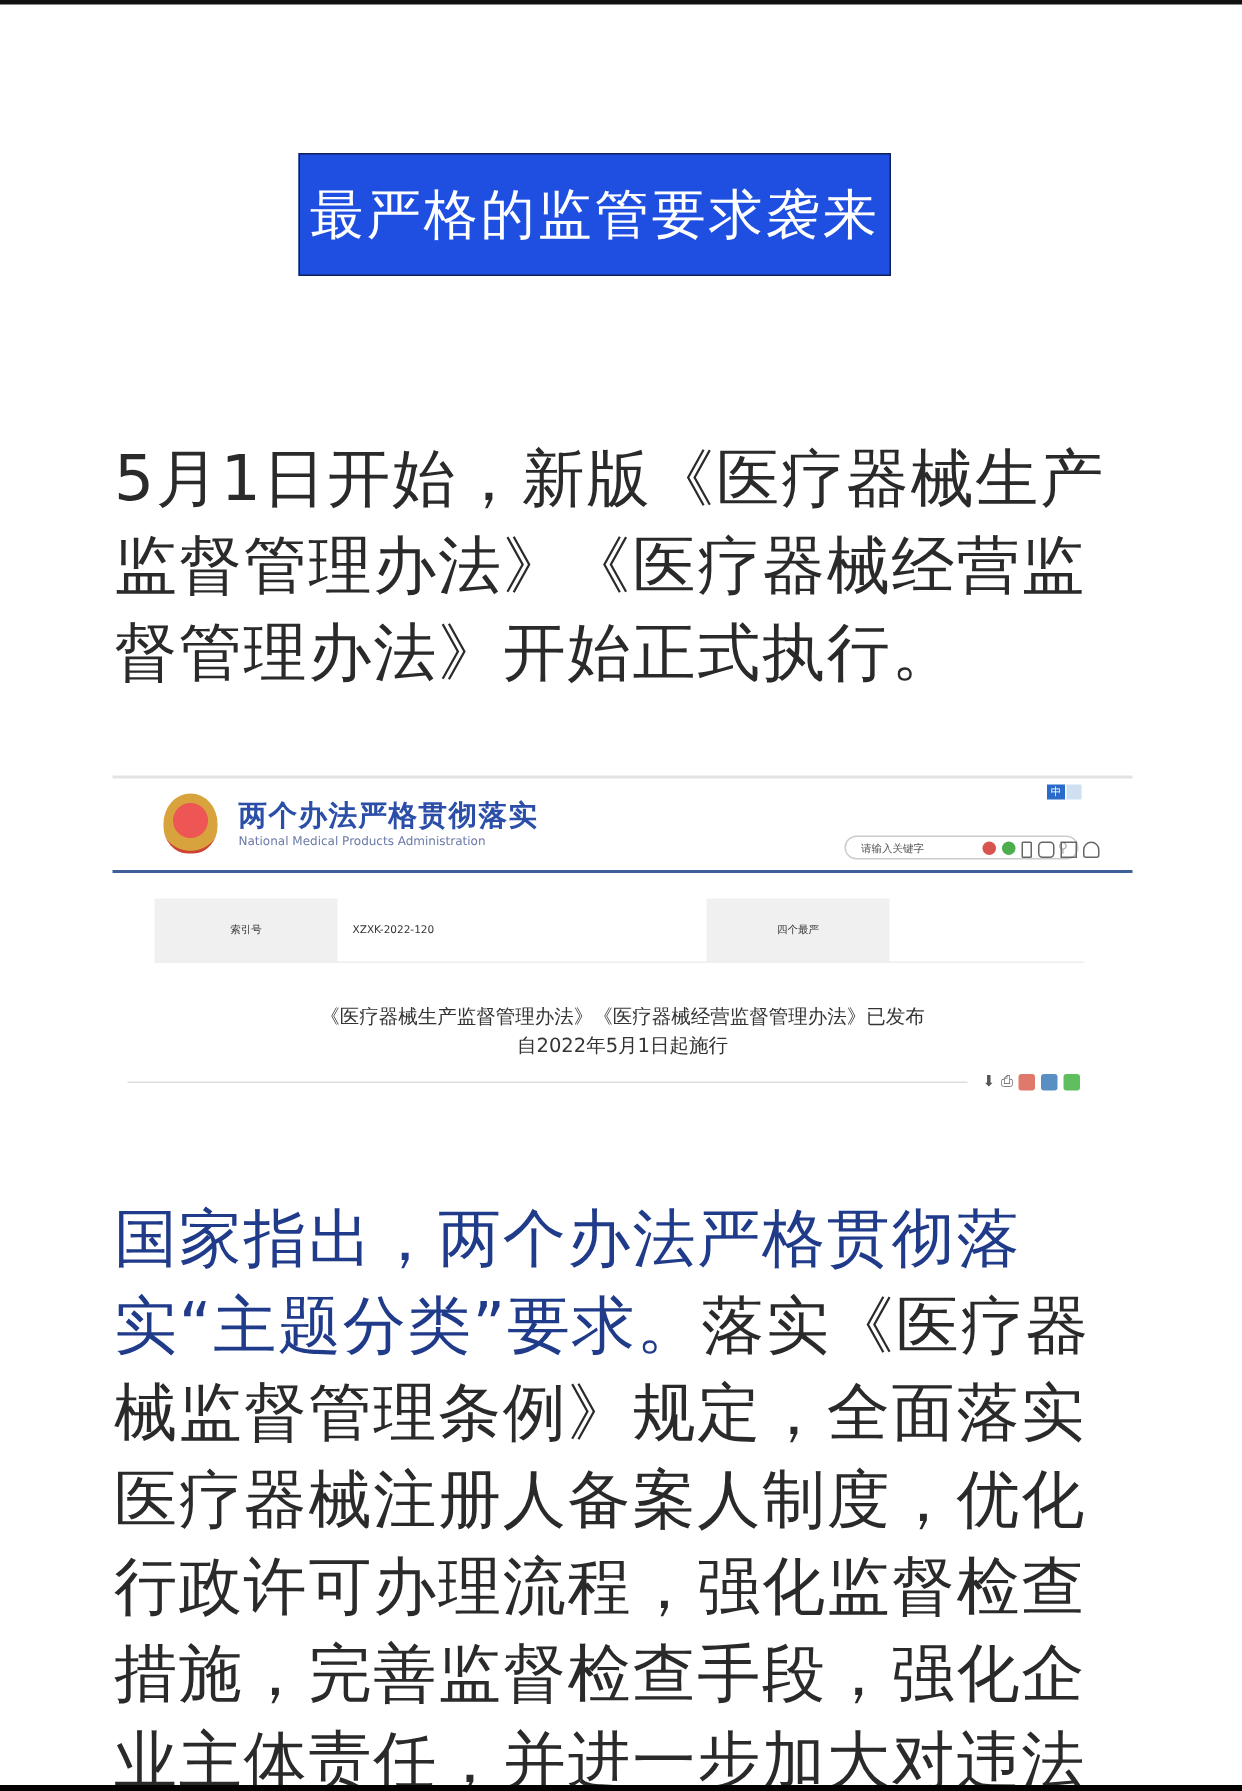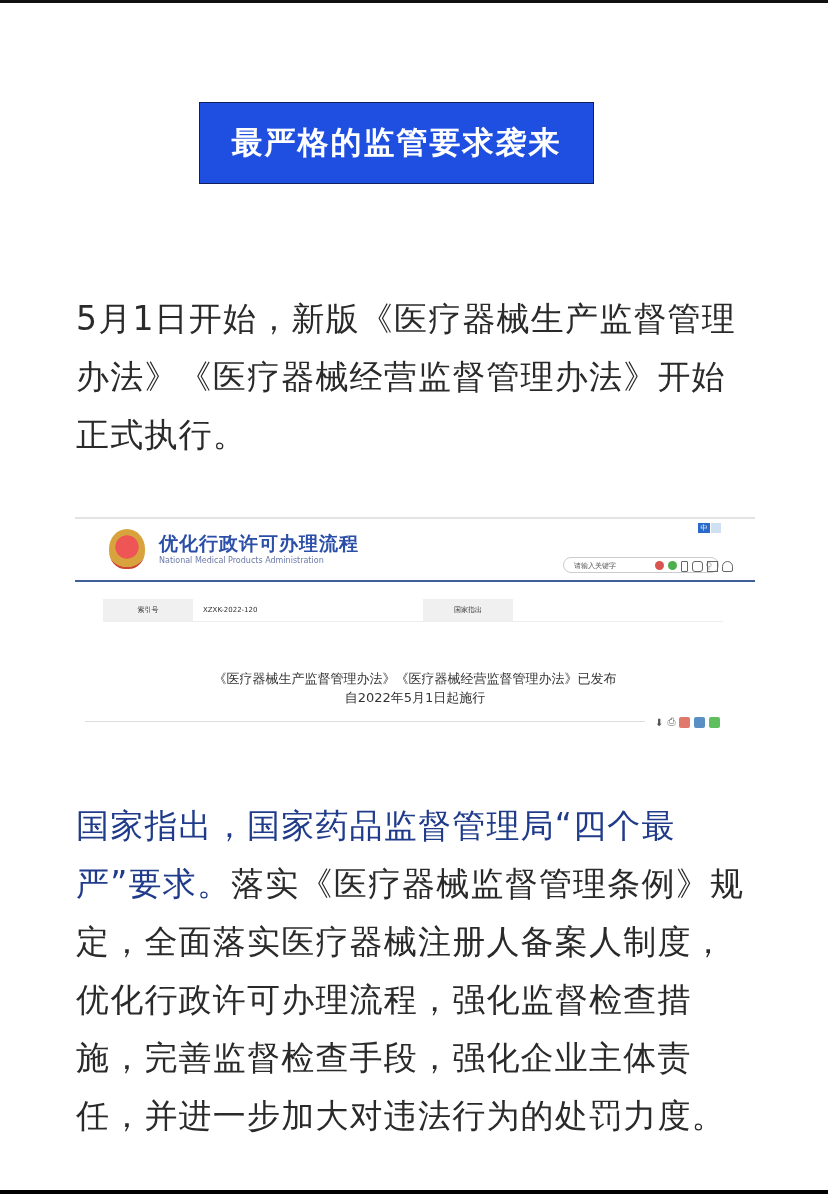--- a/index.html
+++ b/index.html
@@ -1,38 +1,38 @@
 <!DOCTYPE html>
 <html><head>
 <meta charset="utf-8">
 <style>
   html, body { margin:0; padding:0; }
   body { width:828px; height:1194px; background:#fff; position:relative; overflow:hidden; font-family:"DejaVu Sans", sans-serif; color:#222; }
   .top-bar { position:absolute; left:0; top:0; width:828px; height:3px; background:#111; }
   .bottom-bar { position:absolute; left:0; top:1190px; width:828px; height:4px; background:#000; }
   .headline-box { position:absolute; left:199px; top:102px; width:395px; height:82px; background:#1f4fe0; border:1.5px solid #10205a; box-sizing:border-box; display:flex; align-items:center; justify-content:center; }
-  .headline-text { color:#fff; font-size:31px; font-weight:bold; letter-spacing:2px; }
-  .para { position:absolute; left:76px; width:680px; font-size:33px; line-height:58px; letter-spacing:1.2px; color:#2a2a2a; }
+  .headline-text { color:#fff; font-size:36px; font-weight:normal; letter-spacing:2px; }
+  .para { position:absolute; left:76px; width:680px; font-size:42px; line-height:58px; letter-spacing:1.2px; color:#2a2a2a; }
   .p1 { top:290px; }
   .p2 { top:797px; }
   .blue { color:#1f3b8a; }
   .shot { position:absolute; left:75px; top:517px; width:680px; height:220px; background:#fff; }
   .shot-topline { position:absolute; left:0; top:0; width:680px; height:2px; background:#e3e3e3; }
   .emblem { position:absolute; left:34px; top:12px; width:36px; height:40px; border-radius:50% 50% 45% 45%; background:radial-gradient(circle at 50% 45%, #e55 0 40%, #d8a23c 42% 70%, #c43 72%); }
   .site-title { position:absolute; left:84px; top:14px; font-size:19px; font-weight:bold; color:#2b4ea8; letter-spacing:1px; }
   .site-sub { position:absolute; left:84px; top:39px; font-size:8px; color:#6b7aa8; }
   .lang-btn { position:absolute; left:623px; top:6px; width:12px; height:10px; background:#2a6bc9; color:#fff; font-size:7px; text-align:center; line-height:10px; }
   .lang-btn2 { position:absolute; left:636px; top:6px; width:10px; height:10px; background:#cfe0f2; }
   .search { position:absolute; left:488px; top:23px; width:156px; height:16px; border:1px solid #ccc; border-radius:9px; font-size:7px; color:#555; line-height:16px; padding-left:10px; box-sizing:border-box;margin-top:17px; }
   .search-icon { position:absolute; right:6px; top:0; color:#aaa; font-size:9px; }
   .social { position:absolute; left:580px; top:44px; display:flex; gap:4px; font-size:9px; }
   .social span { display:inline-block; width:9px; height:9px; }
   .shot-navline { position:absolute; left:0; top:63px; width:680px; height:2px; background:#3f5f9a; }
   .meta-table { position:absolute; left:28px; top:82px; width:620px; border-collapse:collapse; font-size:7px; color:#333; }
-  .meta-table td { border-bottom:1px solid #eee; padding:0; }
+  .meta-table td { border-bottom:1px solid #eee; padding:16px; }
   .lbl { background:#f0f0f0; text-align:center; width:90px; }
   .doc-title { position:absolute; left:0; top:152px; width:680px; text-align:center; font-size:13px; line-height:19px; color:#333; }
   .shot-bottomline { position:absolute; left:10px; top:204px; width:560px; height:1px; background:#ddd; }
   .tools { position:absolute; left:580px; top:199px; display:flex; gap:4px; align-items:center; }
   .tool-ic { font-size:10px; color:#555; }
   .share { width:11px; height:11px; border-radius:2px; display:inline-block; }
 </style>
 </head>
 <body>
 
@@ -40,21 +40,21 @@
 
 <div class="headline-box">
   <span class="headline-text">最严格的监管要求袭来</span>
 </div>
 
 <div class="para p1">5月1日开始，新版《医疗器械生产监督管理办法》《医疗器械经营监督管理办法》开始正式执行。</div>
 
 <div class="shot">
   <div class="shot-topline"></div>
   <div class="emblem"></div>
-  <div class="site-title">优化行政许可办理流程</div>
+  <div class="site-title">两个办法严格贯彻落实</div>
   <div class="site-sub">National Medical Products Administration</div>
   <div class="lang-btn">中</div>
   <div class="lang-btn2"></div>
   <div class="search">
     <span>请输入关键字</span>
     <span class="search-icon">⚲</span>
   </div>
   <div class="social">
     <span style="background:#d9534f;border-radius:50%"></span>
     <span style="background:#4cae4c;border-radius:50%"></span>
@@ -63,35 +63,35 @@
     <span style="border:1px solid #666"></span>
     <span style="border:1px solid #666;border-radius:50% 50% 2px 2px"></span>
   </div>
   <div class="shot-navline"></div>
 
   <table class="meta-table">
     <tbody>
         <tr style="height:22px">
       <td class="lbl">索引号</td>
       <td style="padding-left:10px;width:220px">XZXK-2022-120</td>
-      <td class="lbl">国家指出</td>
+      <td class="lbl">四个最严</td>
       <td></td>
     </tr>
   </tbody>
     </table>
 
   <div class="doc-title">
     <div>《医疗器械生产监督管理办法》《医疗器械经营监督管理办法》已发布</div>
     <div>自2022年5月1日起施行</div>
   </div>
   <div class="shot-bottomline"></div>
   <div class="tools">
     <span class="tool-ic">⬇</span>
     <span class="tool-ic">⎙</span>
     <span class="share" style="background:#e0786b"></span>
     <span class="share" style="background:#5a8fc4"></span>
     <span class="share" style="background:#5fbf5f"></span>
   </div>
 </div>
 
-<div class="para p2"><span class="blue">国家指出，国家药品监督管理局“四个最严”要求。</span><span>落实《医疗器械监督管理条例》规定，全面落实医疗器械注册人备案人制度，优化行政许可办理流程，强化监督检查措施，完善监督检查手段，强化企业主体责任，并进一步加大对违法行为的处罚力度。</span></div>
+<div class="para p2"><span class="blue">国家指出，两个办法严格贯彻落实“主题分类”要求。</span><span>落实《医疗器械监督管理条例》规定，全面落实医疗器械注册人备案人制度，优化行政许可办理流程，强化监督检查措施，完善监督检查手段，强化企业主体责任，并进一步加大对违法行为的处罚力度。</span></div>
 
 <div class="bottom-bar"></div>
 
 </body></html>

